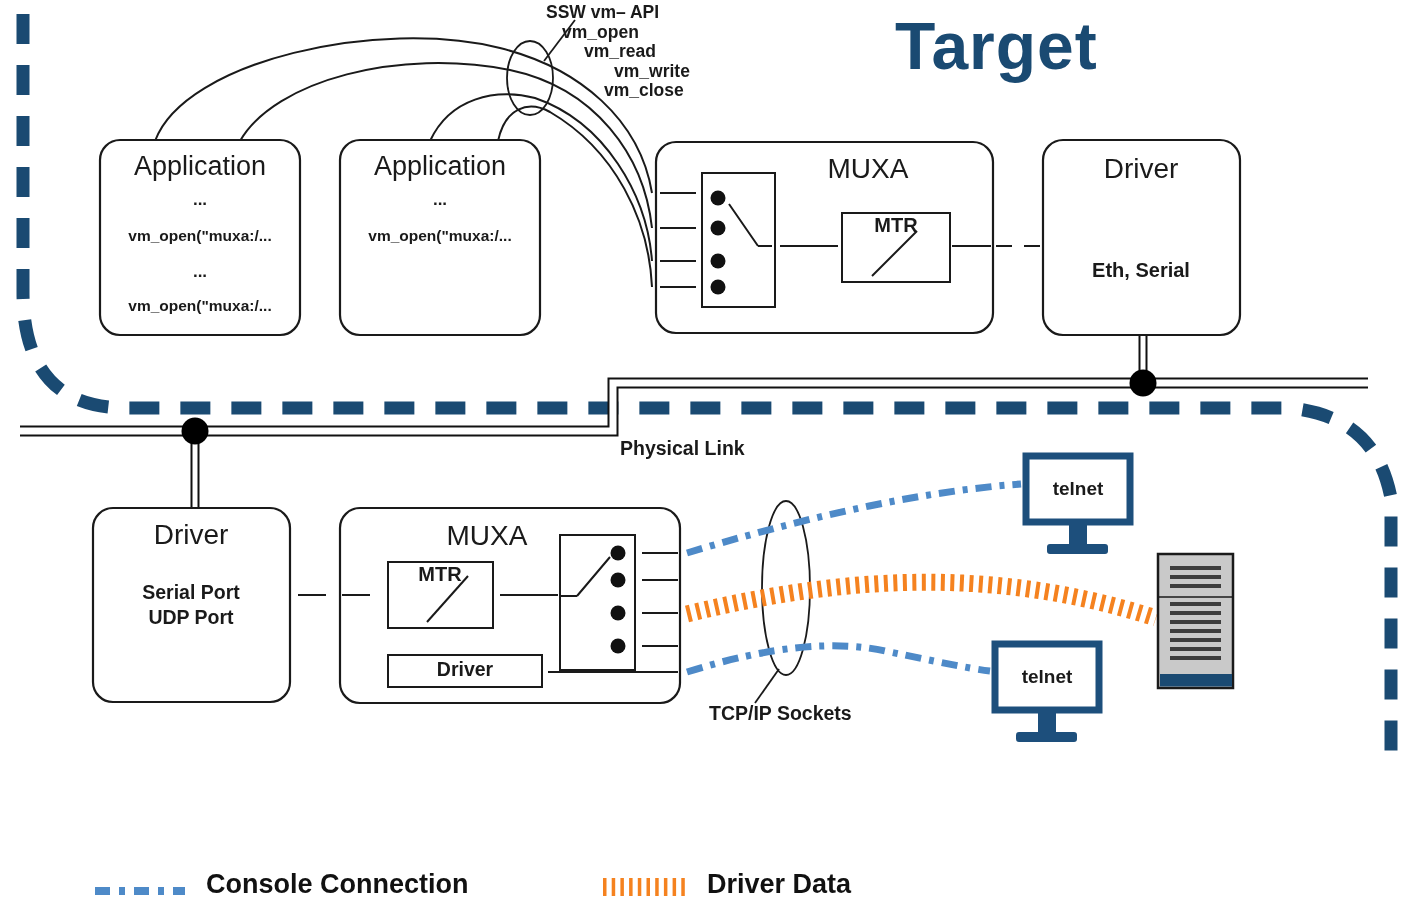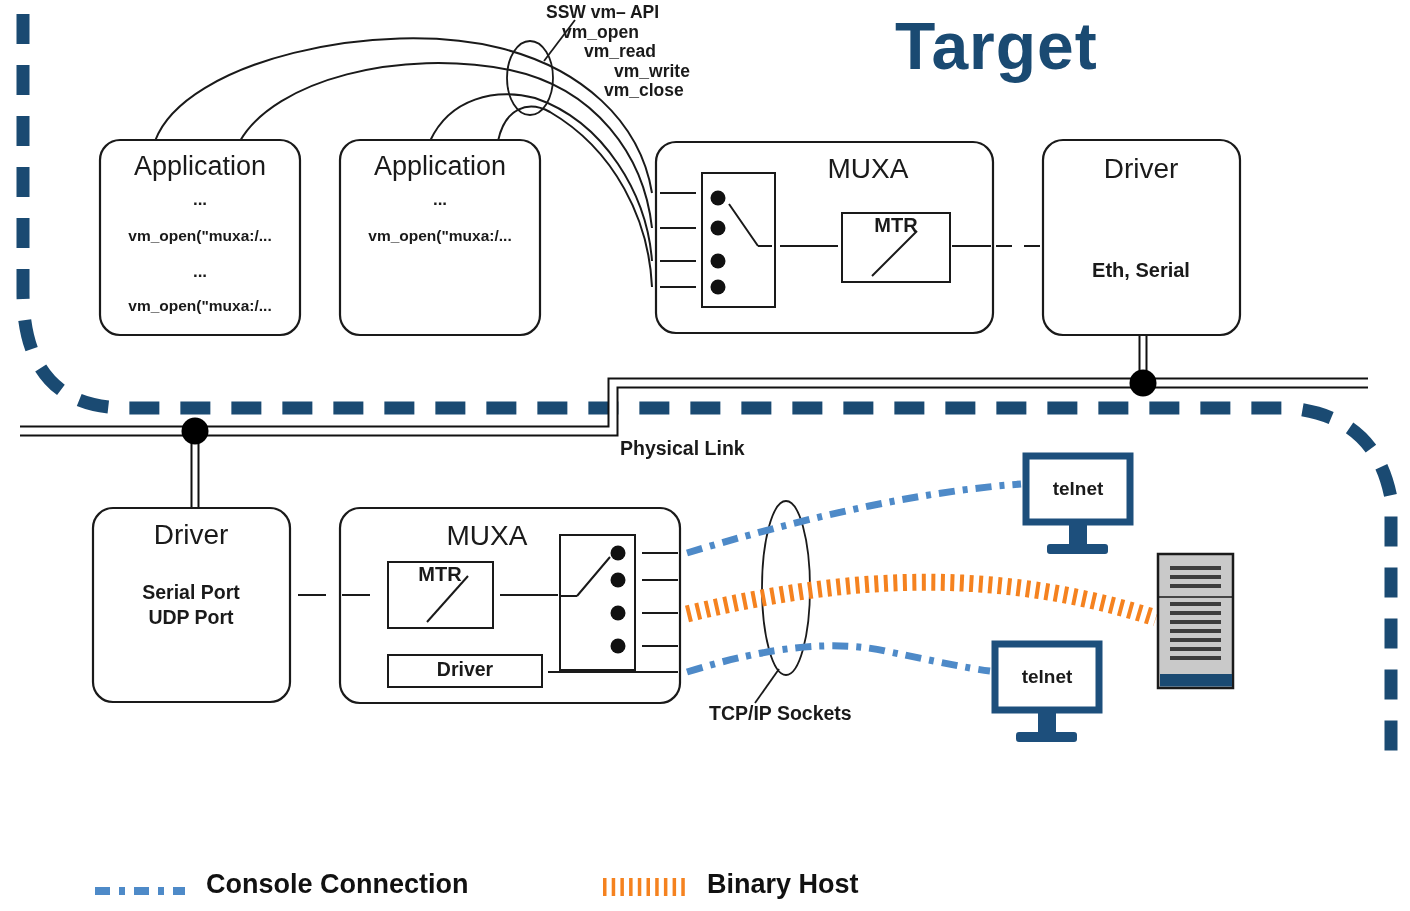--- a/index.html
+++ b/index.html
@@ -162,15 +162,15 @@
   <div class="txt ctr box-title" style="left:487px;top:520px;">MUXA</div>
   <div class="txt ctr small-label" style="left:440px;top:563px;">MTR</div>
   <div class="txt ctr sub" style="left:465px;top:659px;">Driver</div>
 
   <div class="txt sub" style="left:709px;top:703px;">TCP/IP Sockets</div>
 
   <div class="txt ctr telnet-label" style="left:1078px;top:478px;">telnet</div>
   <div class="txt ctr telnet-label" style="left:1047px;top:666px;">telnet</div>
 
   <div class="txt legend-label" style="left:206px;top:869px;">Console Connection</div>
-  <div class="txt legend-label" style="left:707px;top:869px;">Binary Host</div>
+  <div class="txt legend-label" style="left:707px;top:869px;">Driver Data</div>
 
 </div>
 
 </body></html>

